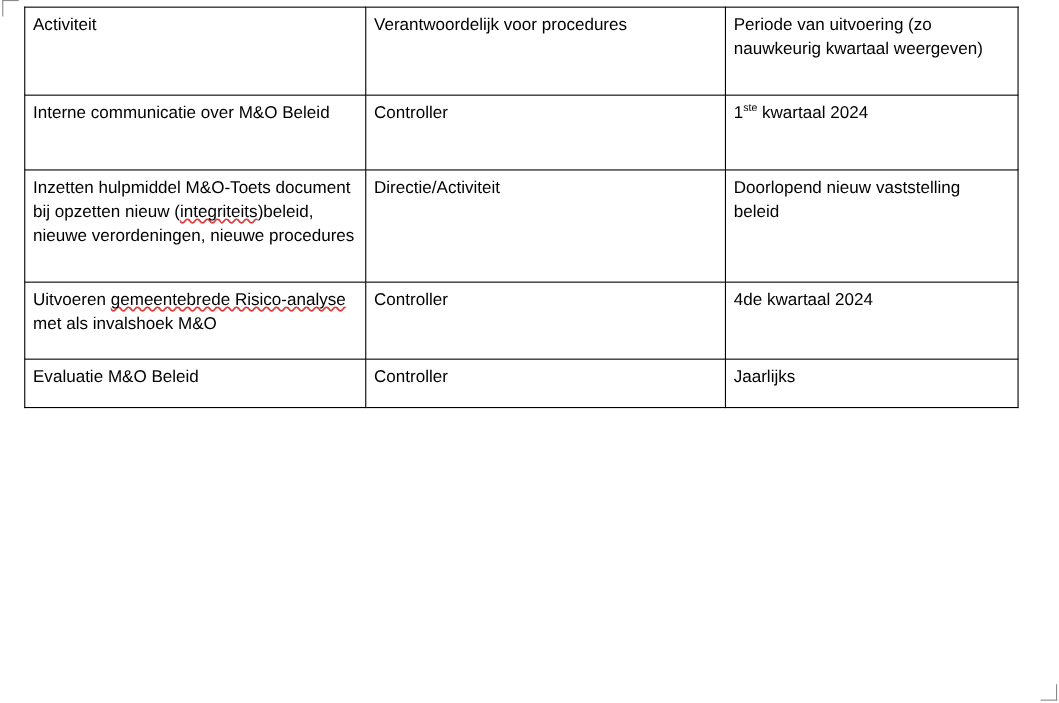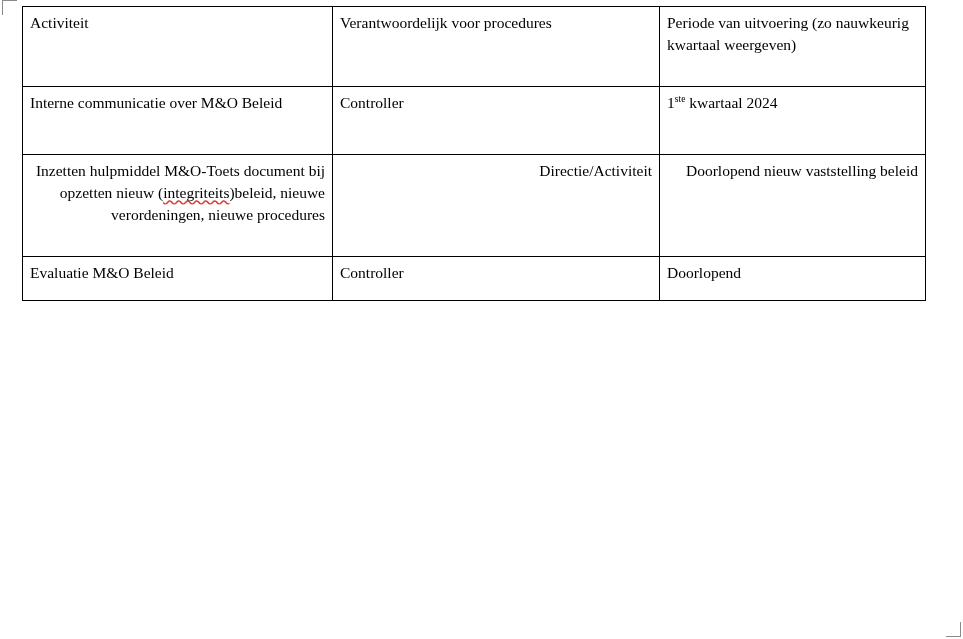--- a/index.html
+++ b/index.html
@@ -48,21 +48,21 @@
     table-layout: fixed;
     width: 903px;
     background: #ffffff;
   }
   table.activity-table td {
     border: 1px solid #000000;
     vertical-align: top;
     padding: 5px 7px 6px 7px;
     font-size: 15.5px;
     line-height: 1.42;
-    font-family: Liberation Serif, serif;
+    font-family: Liberation Sans, sans-serif;
     letter-spacing: 0px;
   }
   col.c1 { width: 310px; }
   col.c2 { width: 327px; }
   col.c3 { width: 266px; }
 
   .cell-text {
     display: block;
     white-space: pre-line;
   }
@@ -78,21 +78,21 @@
   sup.ord {
     font-size: 0.62em;
     vertical-align: super;
     line-height: 0;
   }
 
   
   tr.r0 td { height: 68px; }
   tr.r1 td { height: 56px; margin-top: 29px; }
   tr.r2 td { height: 90px; }
-  tr.r3 td { height: 90px; text-align: right; }
+  tr.r3 td { height: 90px; }
   tr.r4 td { height: 92px; }
   tr.r5 td { height: 60px; }
   tr.r6 td { height: 58px; }
   tr.r7 td { height: 32px; }
 </style>
 </head>
 <body>
 
 <div class="corner-mark tl"></div>
 <div class="corner-mark br"></div>
@@ -137,28 +137,39 @@
         <td>
           <span class="cell-text">Directie/Activiteit</span>
         </td>
         <td>
           <span class="cell-text"><span>Doorlopend nieuw vaststelling beleid</span><sup class="ord"></sup><span></span></span>
         </td>
       </tr>
 
 
 
+      <tr class="r6">
+        <td>
+          <span class="cell-text"><span>Uitvoeren </span><span class="squiggle">gemeentebrede Risico-analyse</span><span> met als invalshoek M&amp;O</span></span>
+        </td>
+        <td>
+          <span class="cell-text">Controller</span>
+        </td>
+        <td>
+          <span class="cell-text"><span>4de kwartaal 2024</span><sup class="ord"></sup><span></span></span>
+        </td>
+      </tr>
 
       <tr class="r7">
         <td>
           <span class="cell-text">Evaluatie M&amp;O Beleid</span>
         </td>
         <td>
           <span class="cell-text">Controller</span>
         </td>
         <td>
-          <span class="cell-text"><span>Doorlopend</span><sup class="ord"></sup><span></span></span>
+          <span class="cell-text"><span>Jaarlijks</span><sup class="ord"></sup><span></span></span>
         </td>
       </tr>
 
     </tbody>
   </table>
 </div>
 
 </body></html>

